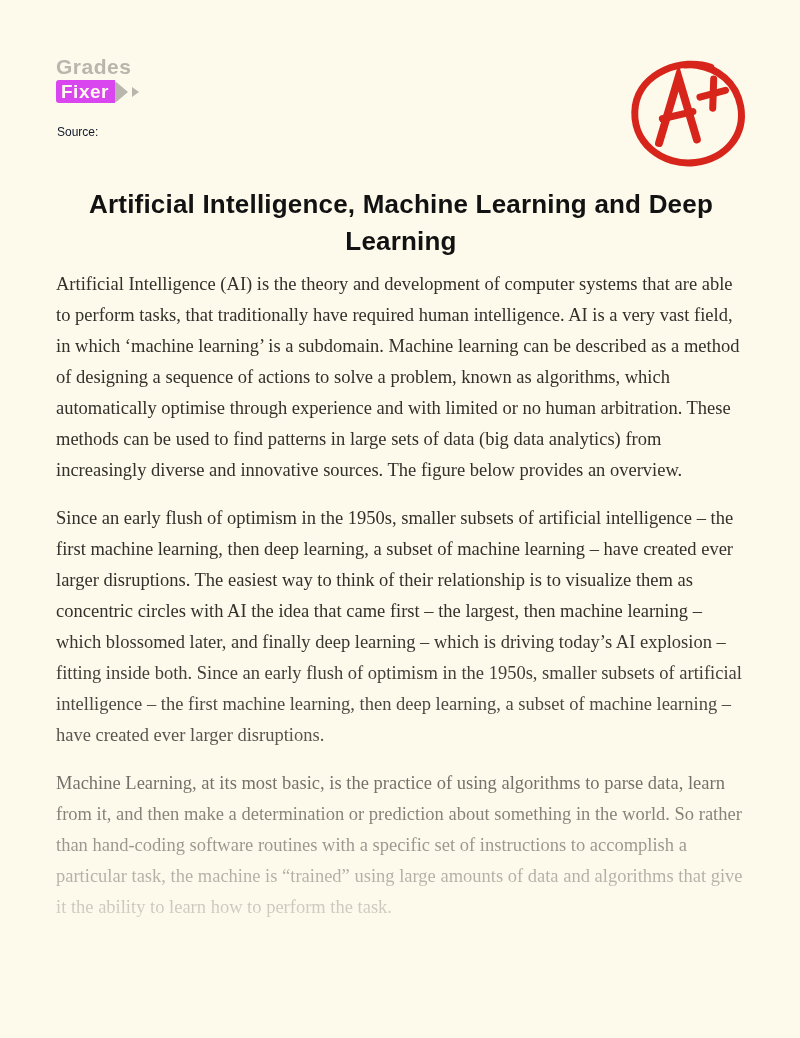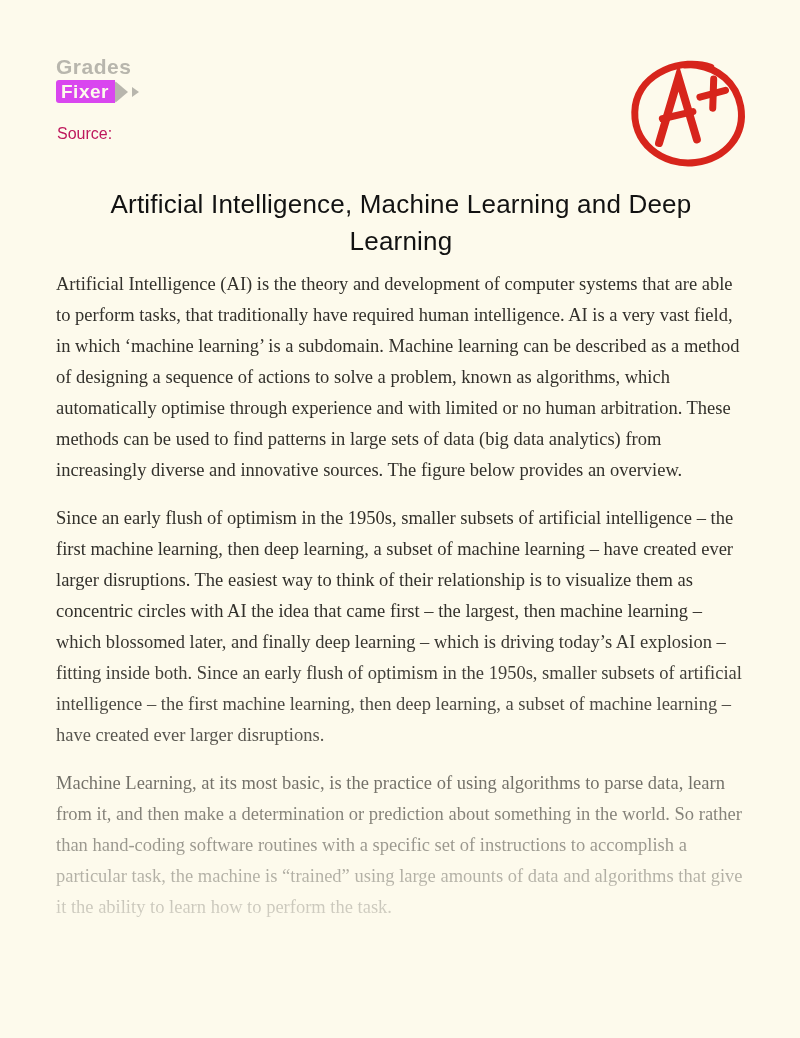--- a/index.html
+++ b/index.html
@@ -60,43 +60,43 @@
     width: 0; height: 0;
     margin-left: 4px;
     border-top: 5px solid transparent;
     border-bottom: 5px solid transparent;
     border-left: 7px solid #b8b6ad;
   }
   .source-label {
     position: absolute;
     left: 57px;
     top: 125px;
-    font-size: 16px;
-    color: #be185d;
+    font-size: 12px;
+    color: #0f172a;
   }
   
   .grade-badge {
     position: absolute;
     left: 624px;
     top: 55px;
     width: 126px;
     height: 116px;
   }
   
   .article {
     position: absolute;
     left: 56px;
     top: 186px;
     width: 690px;
   }
   .article-title {
     text-align: center;
     font-size: 26px;
     line-height: 37px;
-    font-weight: normal;
+    font-weight: bold;
     color: #121212;
     letter-spacing: 0.2px;
   }
   .article-body {
     margin-top: 9px;
     font-family: "Liberation Serif", "DejaVu Serif", serif;
     font-size: 18.5px;
     line-height: 31px;
     color: #32302b;
   }

